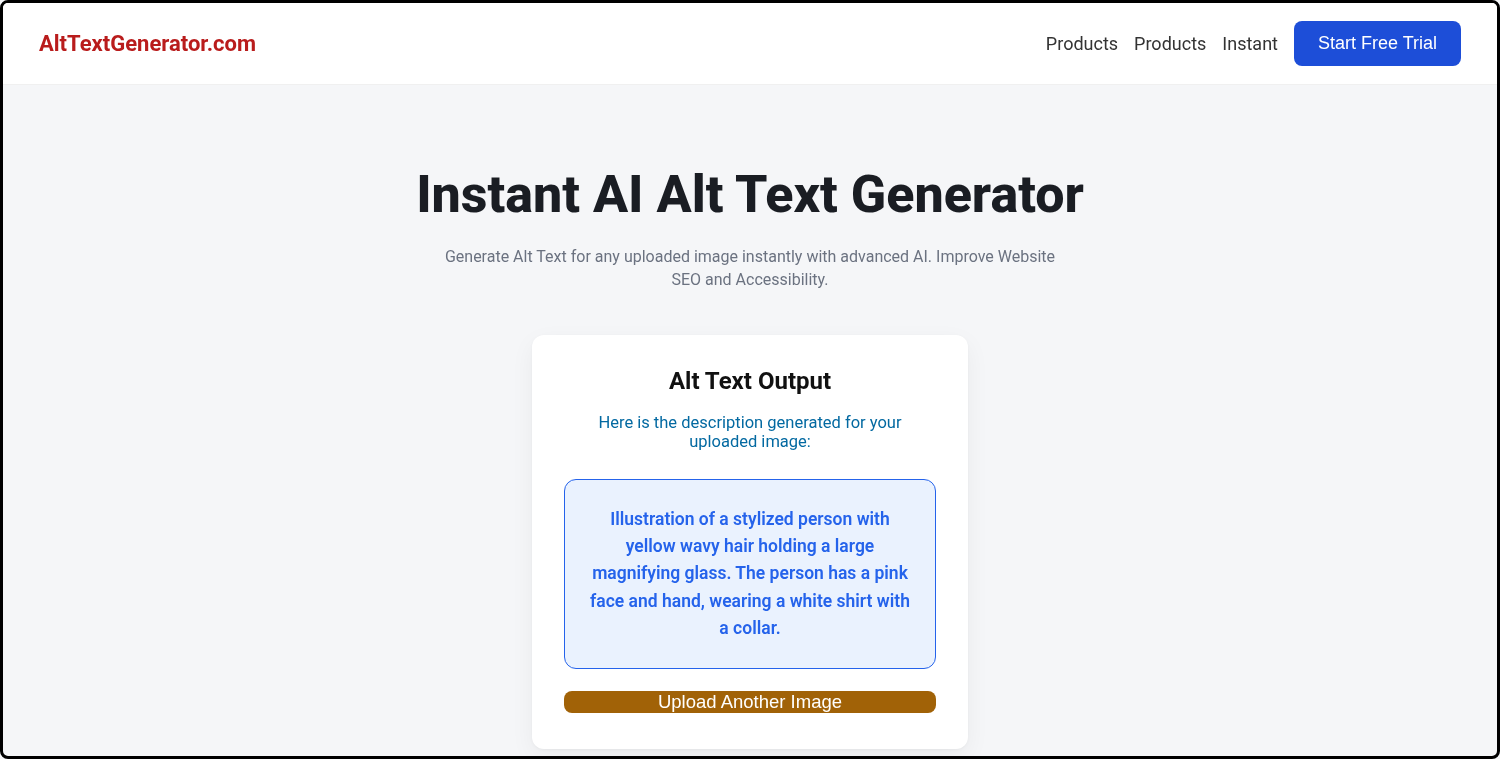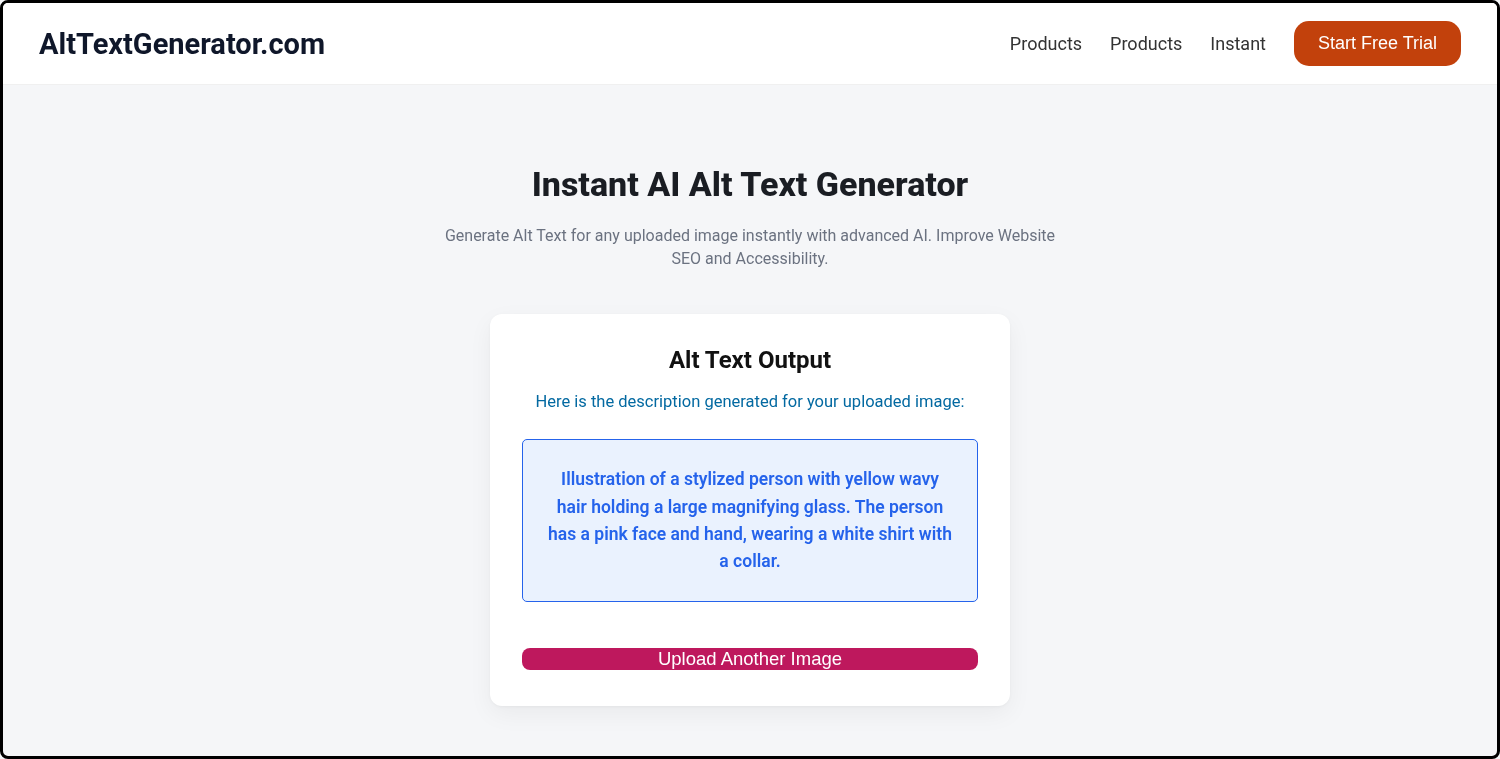--- a/index.html
+++ b/index.html
@@ -19,101 +19,100 @@
     .header {
       background: #fff;
       display: flex;
       align-items: center;
       justify-content: space-between;
       padding: 18px 36px;
       border-bottom: 1px solid #f0f0f0;
     }
     .logo {
       font-weight: 700;
-      font-size: 29px;
-      color: #0f172a;
+      font-size: 22px;
+      color: #b91c1c;
     }
     .nav {
       display: flex;
       align-items: center;
-      gap: 28px;
+      gap: 16px;
     }
     .nav-link {
       font-size: 18px;
       color: #333;
       cursor: pointer;
     }
     .cta-button {
-      background: #c2410c;
+      background: #1d4ed8;
       color: #fff;
       padding: 12px 24px;
       border: none;
-      border-radius: 15px;
+      border-radius: 8px;
       font-size: 18px;
       cursor: pointer;
     }
     .main {
       text-align: center;
       padding-top: 80px;
     }
     .hero-title {
-      font-size: 34px;
+      font-size: 52px;
       font-weight: 800;
       color: #1a1d23;
       line-height: 1.15;
       max-width: 720px;
       margin: 0 auto 20px;
     }
     .hero-subtitle {
       font-size: 16px;
       color: #6b7280;
       line-height: 1.45;
       max-width: 640px;
       margin: 0 auto 44px;
     }
     .card {
       background: #fff;
-      width: 520px;
+      width: 436px;
       margin: 0 auto;
       border-radius: 12px;
       box-shadow: 0 1px 3px rgba(0,0,0,0.04), 0 8px 24px rgba(0,0,0,0.05);
       padding: 32px 32px 36px;
     }
     .card-title {
       font-size: 24px;
       font-weight: 700;
       color: #111;
       margin-bottom: 18px;
     }
     .card-subtitle {
       font-size: 16.5px;
       color: #0369a1;
       margin-bottom: 28px;
     }
     .output-box {
       background: #eaf2fe;
       border: 1.5px solid #2563eb;
-      border-radius: 5px;
+      border-radius: 12px;
       padding: 26px 22px;
       color: #2563eb;
       font-size: 17.5px;
       font-weight: 600;
       line-height: 1.55;
       margin-bottom: 22px;
     }
     .upload-button {
-      background: #be185d;
+      background: #a16207;
       color: #fff;
       border: none;
       width: 100%;
       padding: 0;
       border-radius: 8px;
       font-size: 18.5px;
       cursor: pointer;
-      margin-top: 24px;
     }
   </style>
 </head>
 <body>
 
 <div class="header">
   <div class="logo">AltTextGenerator.com</div>
   <div class="nav">
     <span class="nav-link">Products</span>
     <span class="nav-link">Products</span>

